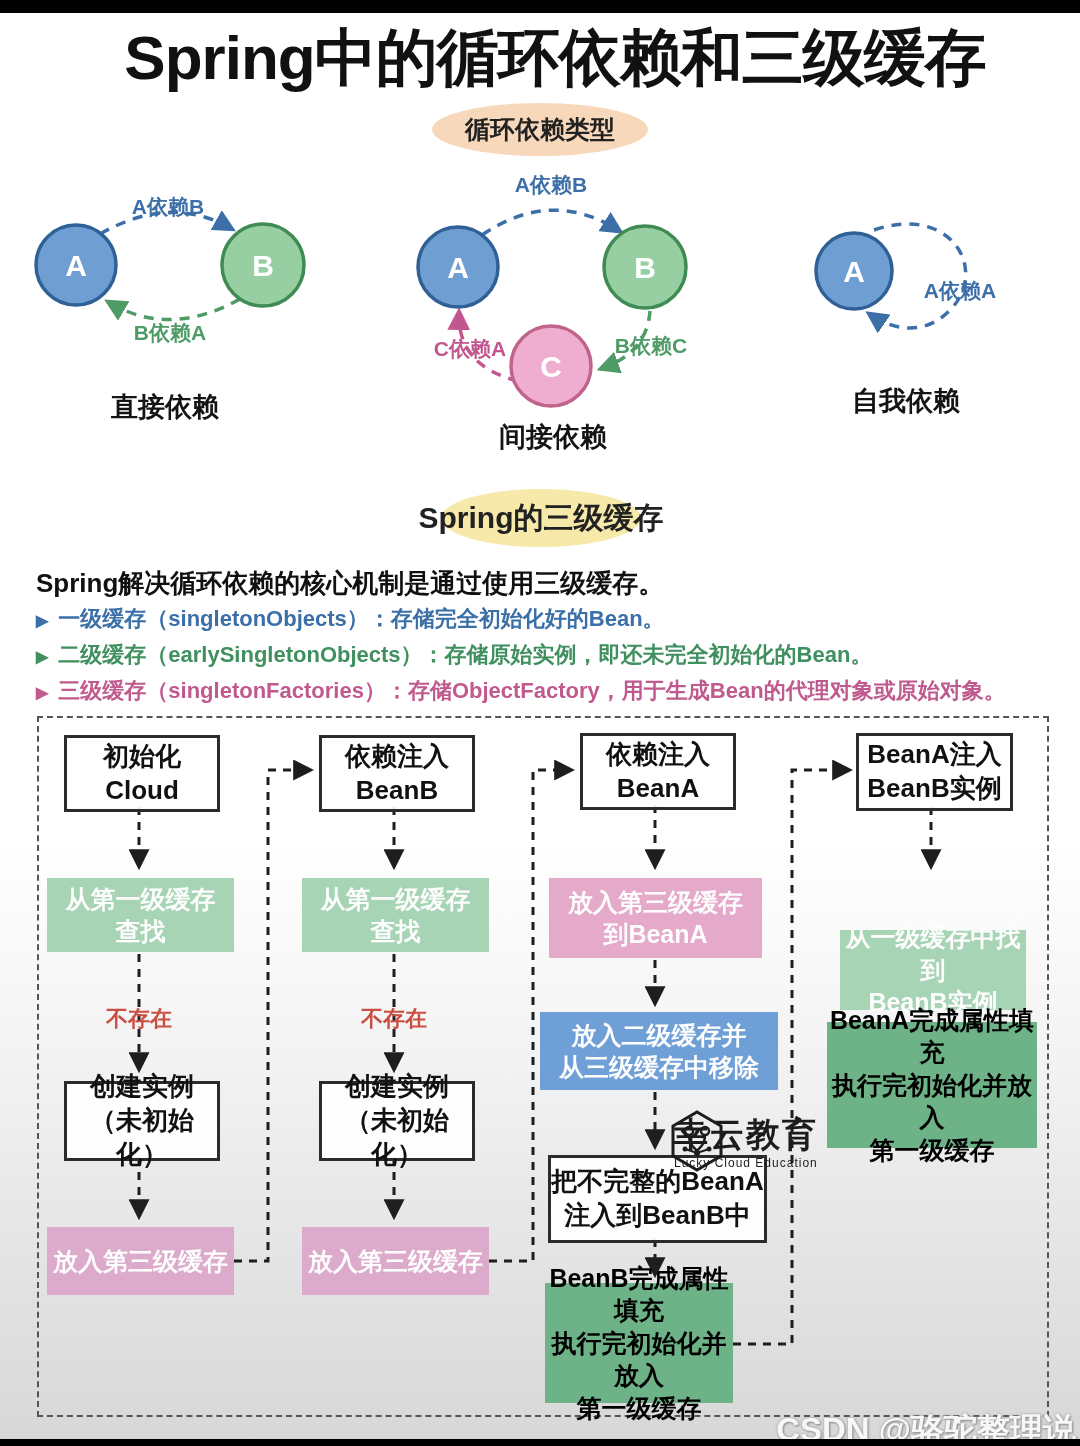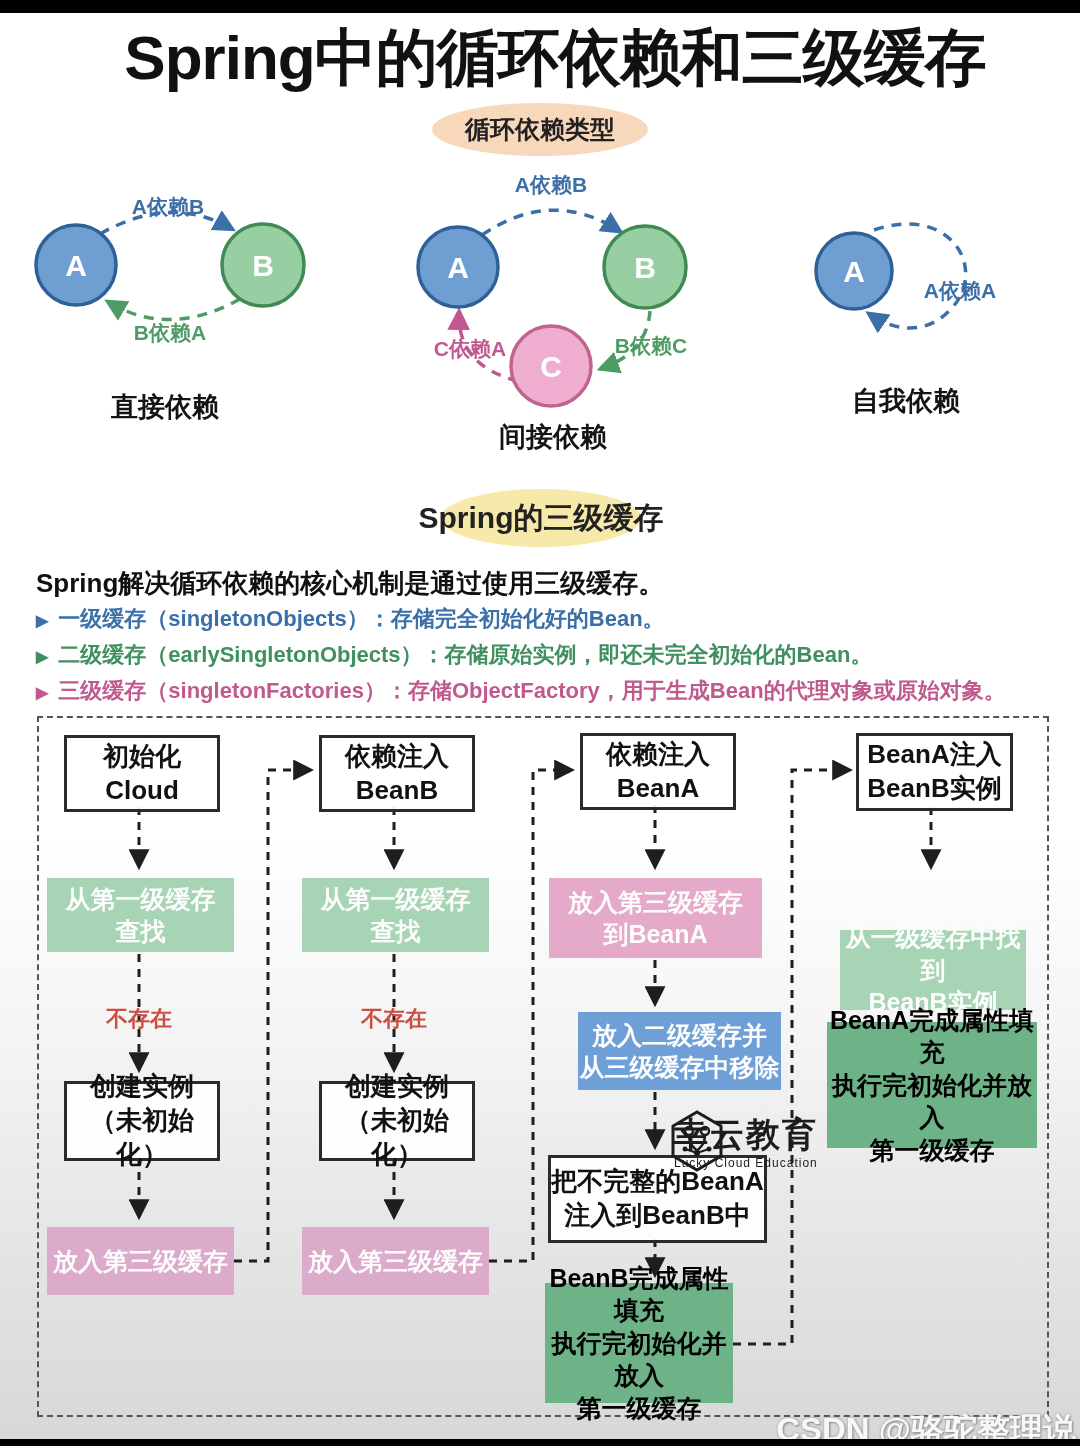--- a/index.html
+++ b/index.html
@@ -165,21 +165,21 @@
 查找</div>
   <div class="red-label" style="left:334px;top:1004px;">不存在</div>
   <div class="fbox white" style="left:319px;top:1081px;width:150px;height:74px;">创建实例
 （未初始化）</div>
   <div class="fbox pink" style="left:302px;top:1227px;width:187px;height:68px;">放入第三级缓存</div>
 
   <div class="fbox white" style="left:580px;top:733px;width:150px;height:71px;">依赖注入
 BeanA</div>
   <div class="fbox pink2" style="left:549px;top:878px;width:213px;height:80px;">放入第三级缓存
 到BeanA</div>
-  <div class="fbox blue" style="left:578px;top:1012px;width:203px;height:78px;">放入二级缓存并
+  <div class="fbox blue" style="left:540px;top:1012px;width:238px;height:78px;">放入二级缓存并
 从三级缓存中移除</div>
   <div class="fbox white" style="left:548px;top:1155px;width:213px;height:82px;">把不完整的BeanA
 注入到BeanB中</div>
   <div class="fbox greendark" style="left:545px;top:1283px;width:188px;height:120px;">BeanB完成属性填充
 执行完初始化并放入
 第一级缓存</div>
 
   <div class="fbox white" style="left:856px;top:733px;width:151px;height:72px;">BeanA注入
 BeanB实例</div>
   <div class="fbox greenlight" style="left:840px;top:930px;width:186px;height:80px;">从一级缓存中找到

